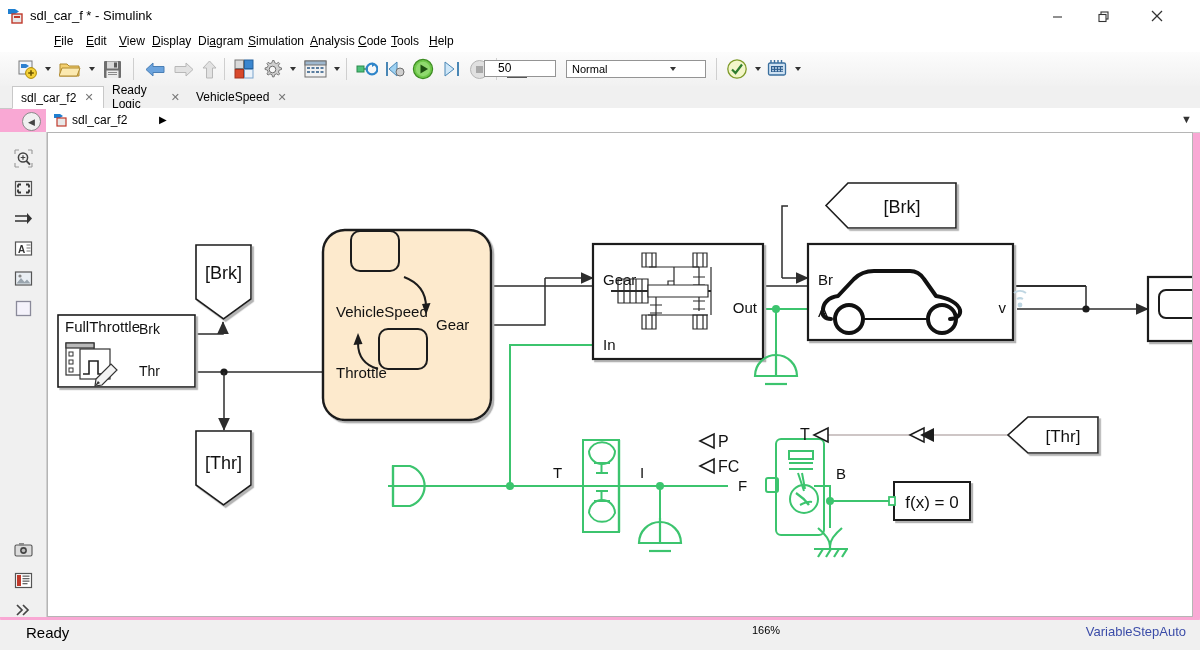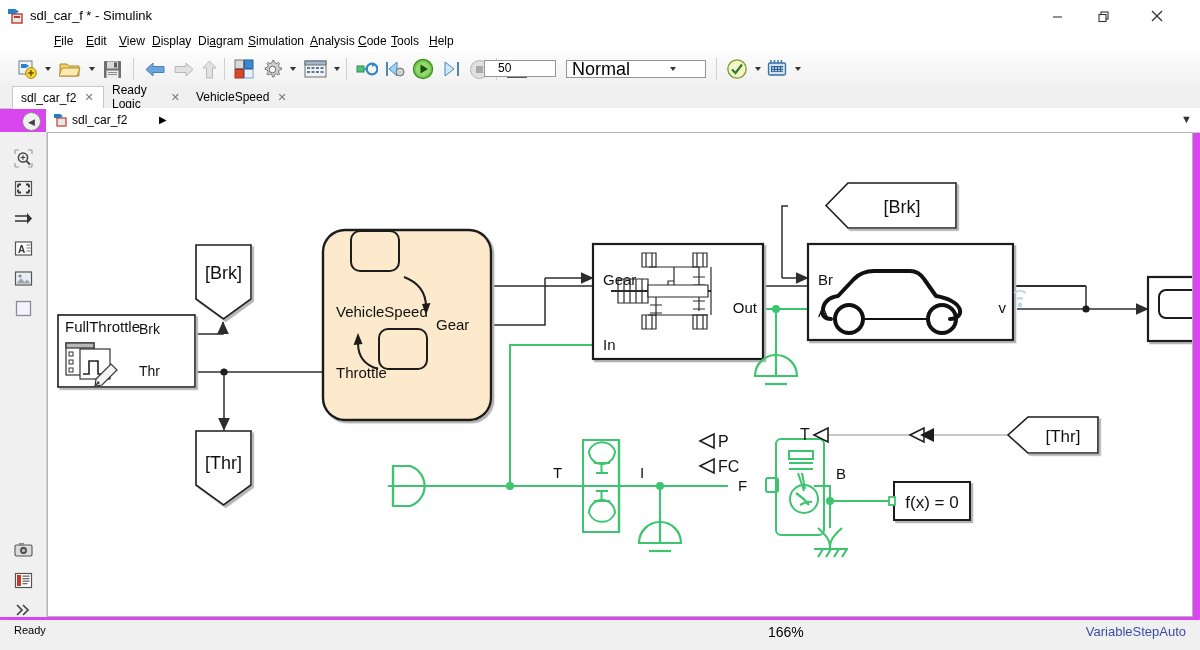--- a/index.html
+++ b/index.html
@@ -2,21 +2,21 @@
 <html><head>
 <meta charset="utf-8">
 <style>
   html,body{margin:0;padding:0;}
   body{
     width:1200px;height:650px;overflow:hidden;
     font-family:"Liberation Sans", sans-serif;
     font-size:12px;color:#000;background:#fff;
     -webkit-font-smoothing:antialiased;
   }
-  #app{position:relative;width:1200px;height:650px;background:#d946ef;border-radius:32px;}
+  #app{position:relative;width:1200px;height:650px;background:#f9a8d4;border-radius:32px;}
 
   
   .titlebar{position:absolute;left:0;top:0;width:1200px;height:32px;background:#fff;}
   .title-icon{position:absolute;left:8px;top:8px;width:17px;height:16px;}
   .title-text{position:absolute;left:30px;top:8px;font-size:13px;color:#000;white-space:nowrap;}
   .wbtn{position:absolute;top:0;width:46px;height:32px;display:flex;align-items:center;justify-content:center;
         font-size:15px;color:#333;}
   .wbtn.min{right:120px;} .wbtn.max{right:74px;} .wbtn.close{right:20px;font-size:17px;}
 
   
@@ -27,21 +27,21 @@
   
   .toolbar{position:absolute;left:0;top:52px;width:1200px;height:34px;
     background:linear-gradient(#fcfcfc,#f1f1f1);border-bottom:1px solid #d8d8d8;}
   .tbtn{position:absolute;top:3px;height:28px;display:flex;align-items:center;justify-content:center;}
   .tsep{position:absolute;top:6px;width:1px;height:22px;background:#cfcfcf;}
   .caret{width:0;height:0;border-left:3.5px solid transparent;border-right:3.5px solid transparent;
          border-top:4px solid #333;}
   .tfield{position:absolute;top:8px;height:17px;border:1px solid #949494;background:#fff;
           font-size:12px;padding:0 3px;line-height:17px;box-sizing:border-box;}
   .tcombo{position:absolute;top:8px;height:18px;border:1px solid #949494;background:#fff;
-          font-size:18px;box-sizing:border-box;display:flex;align-items:center;}
+          font-size:11px;box-sizing:border-box;display:flex;align-items:center;}
   .tcombo span{padding-left:5px;flex:1;}
   .tcombo .cb{width:16px;display:flex;align-items:center;justify-content:center;}
 
   
   .tabstrip{position:absolute;left:0;top:86px;width:1200px;height:22px;background:#f0f0f0;
             border-bottom:1px solid #c8c8c8;}
   .tab{position:absolute;top:0;height:22px;display:flex;align-items:center;
        font-size:12px;padding:0 8px;box-sizing:border-box;color:#000;background:#f0f0f0;}
   .tab.active{background:#fff;border:1px solid #c8c8c8;border-bottom:1px solid #fff;height:23px;}
   .tab .x{margin-left:8px;color:#777;font-size:11px;}
@@ -61,22 +61,22 @@
   .palette{position:absolute;left:0;top:132px;width:46px;height:485px;background:#f0f0f0;
            border-right:1px solid #d0d0d0;}
   .pitem{position:absolute;left:11px;width:24px;height:24px;display:flex;align-items:center;justify-content:center;}
 
   
   .canvaswrap{position:absolute;left:47px;top:132px;width:1146px;height:485px;background:#fff;
               border:1px solid #b5b5b5;box-sizing:border-box;overflow:hidden;}
 
   
   .statusbar{position:absolute;left:0;top:620px;width:1200px;height:30px;background:#f0f0f0;}
-  .status-ready{position:absolute;left:14px;top:4px;font-size:11px;color:#000;}
-  .status-zoom{position:absolute;left:768px;top:4px;font-size:14px;color:#000;}
+  .status-ready{position:absolute;left:26px;top:4px;font-size:15px;color:#000;}
+  .status-zoom{position:absolute;left:752px;top:4px;font-size:11px;color:#000;}
   .status-solver{position:absolute;right:14px;top:4px;font-size:13px;color:#3b4ca8;}
   svg{display:block;}
 </style>
 </head>
 <body>
 
 <div id="app">
 
   <div class="titlebar">
     <span class="title-icon">

